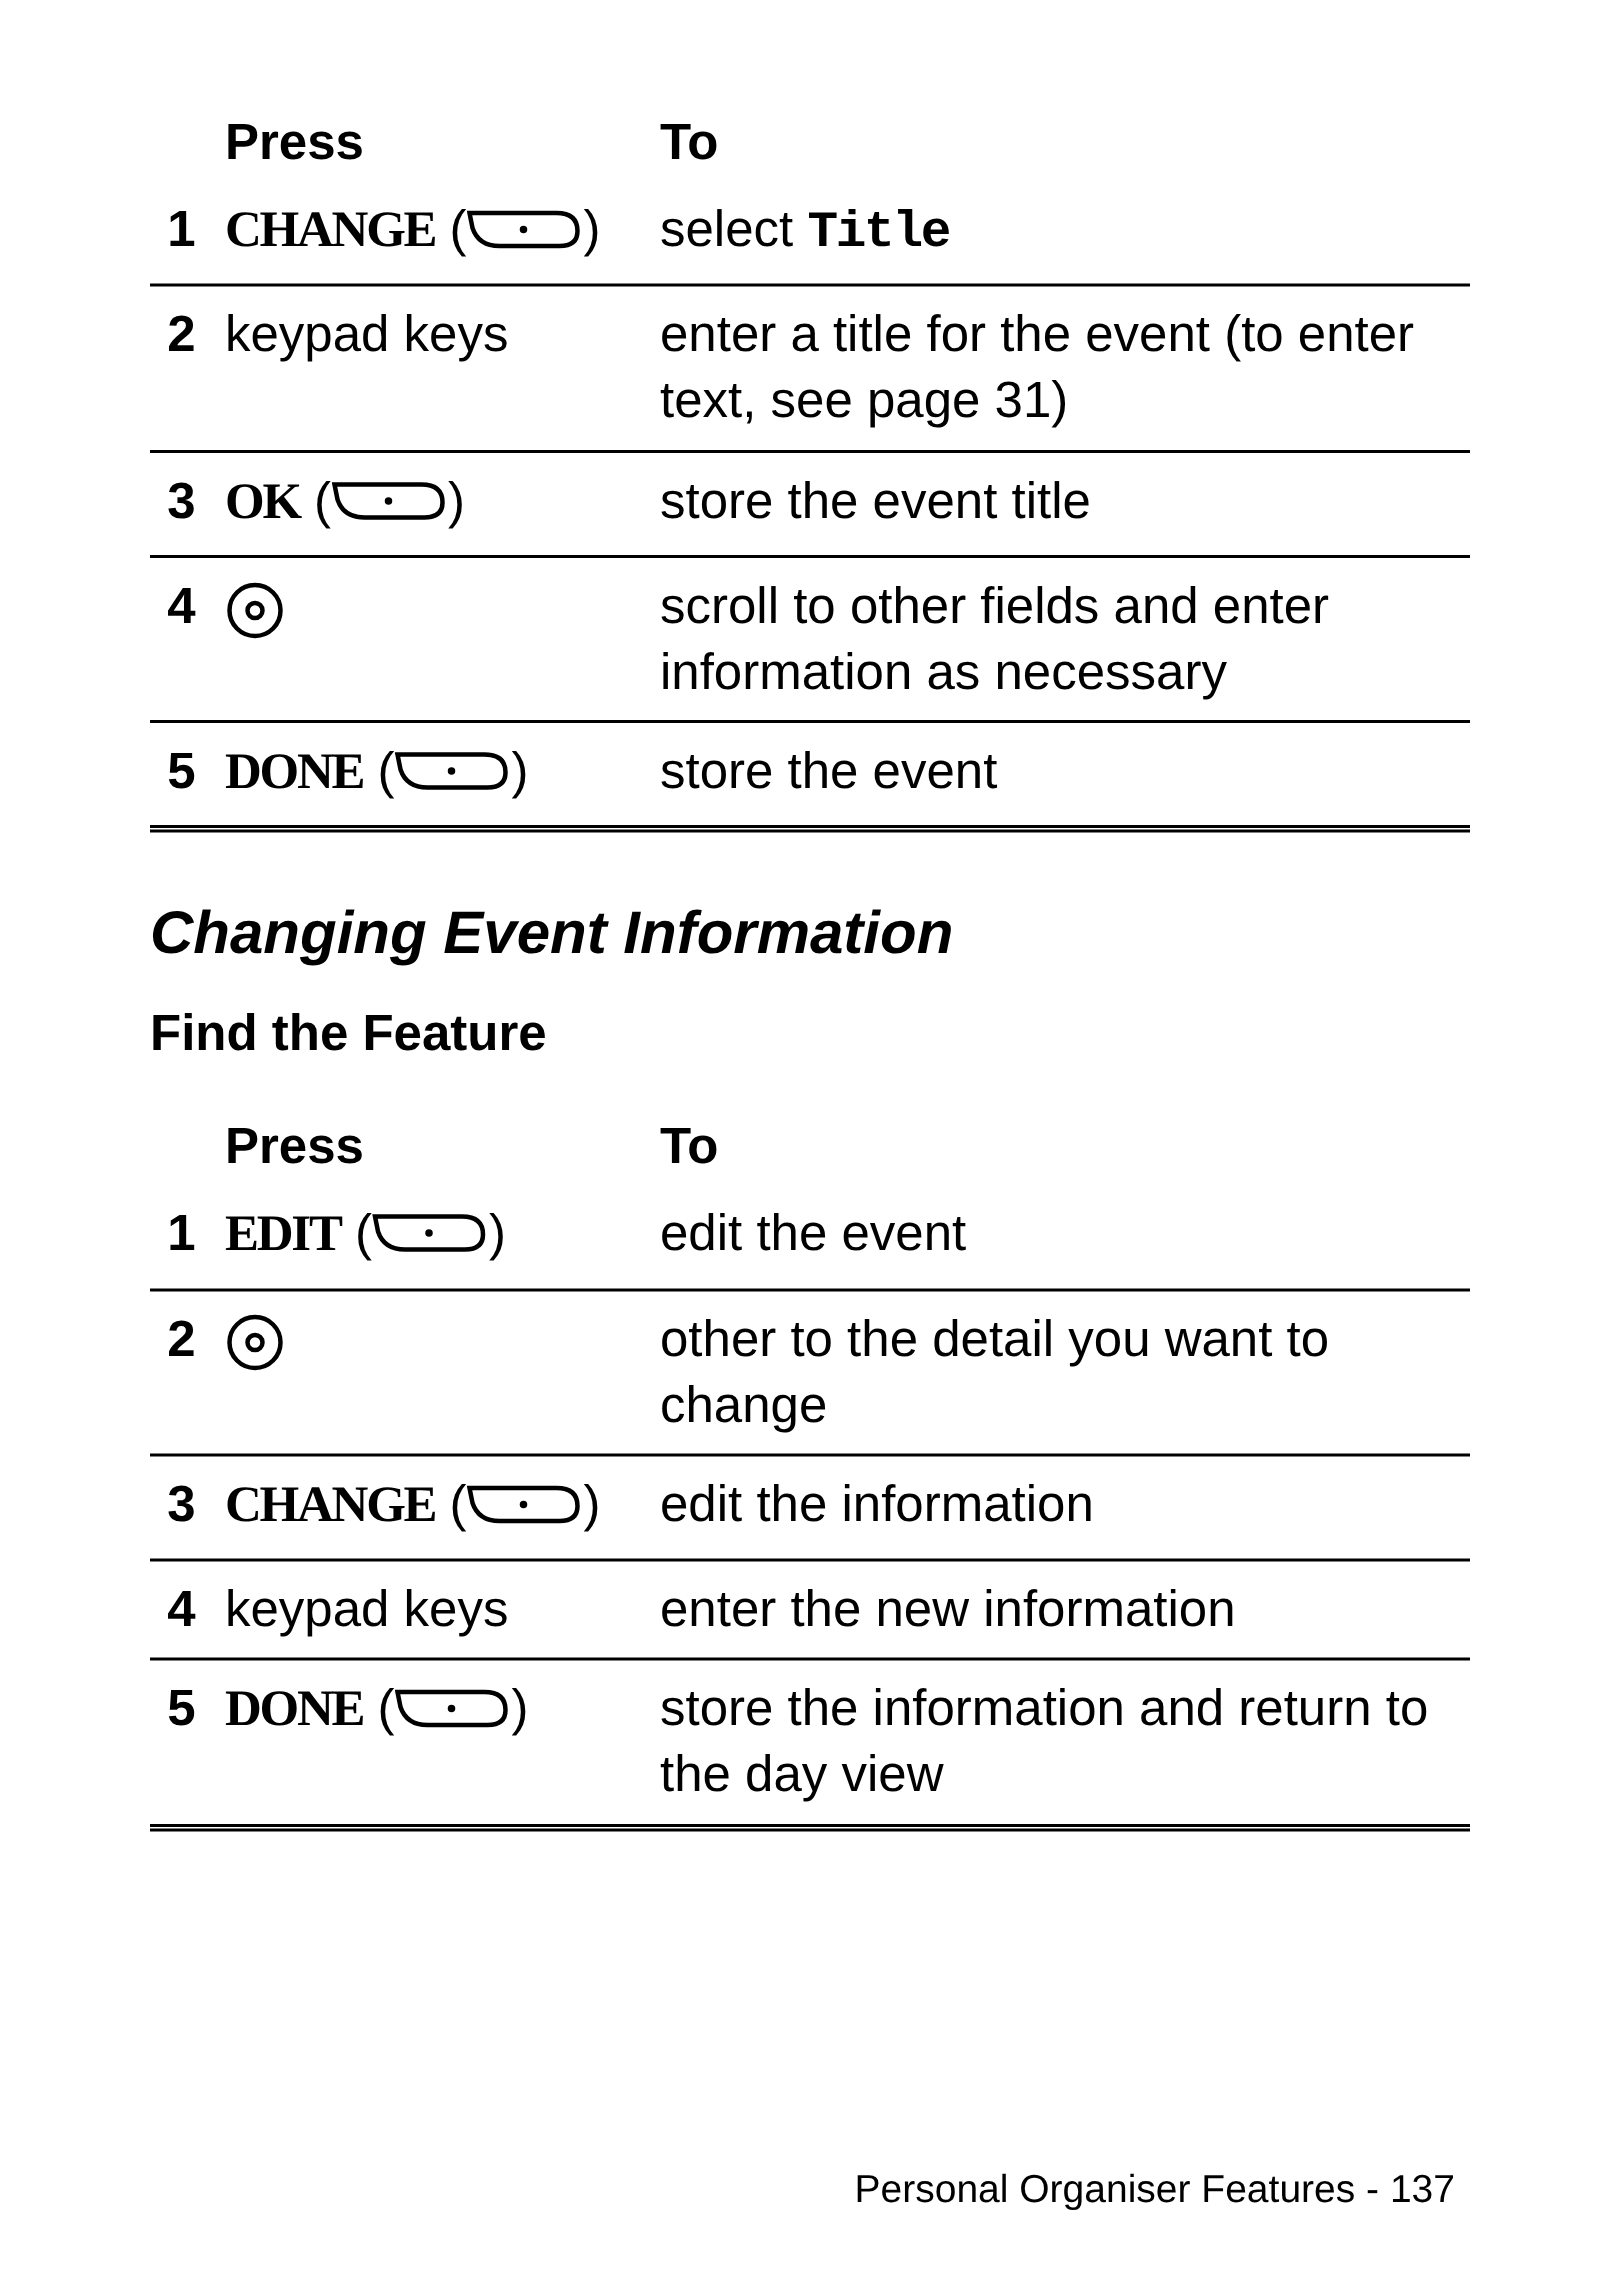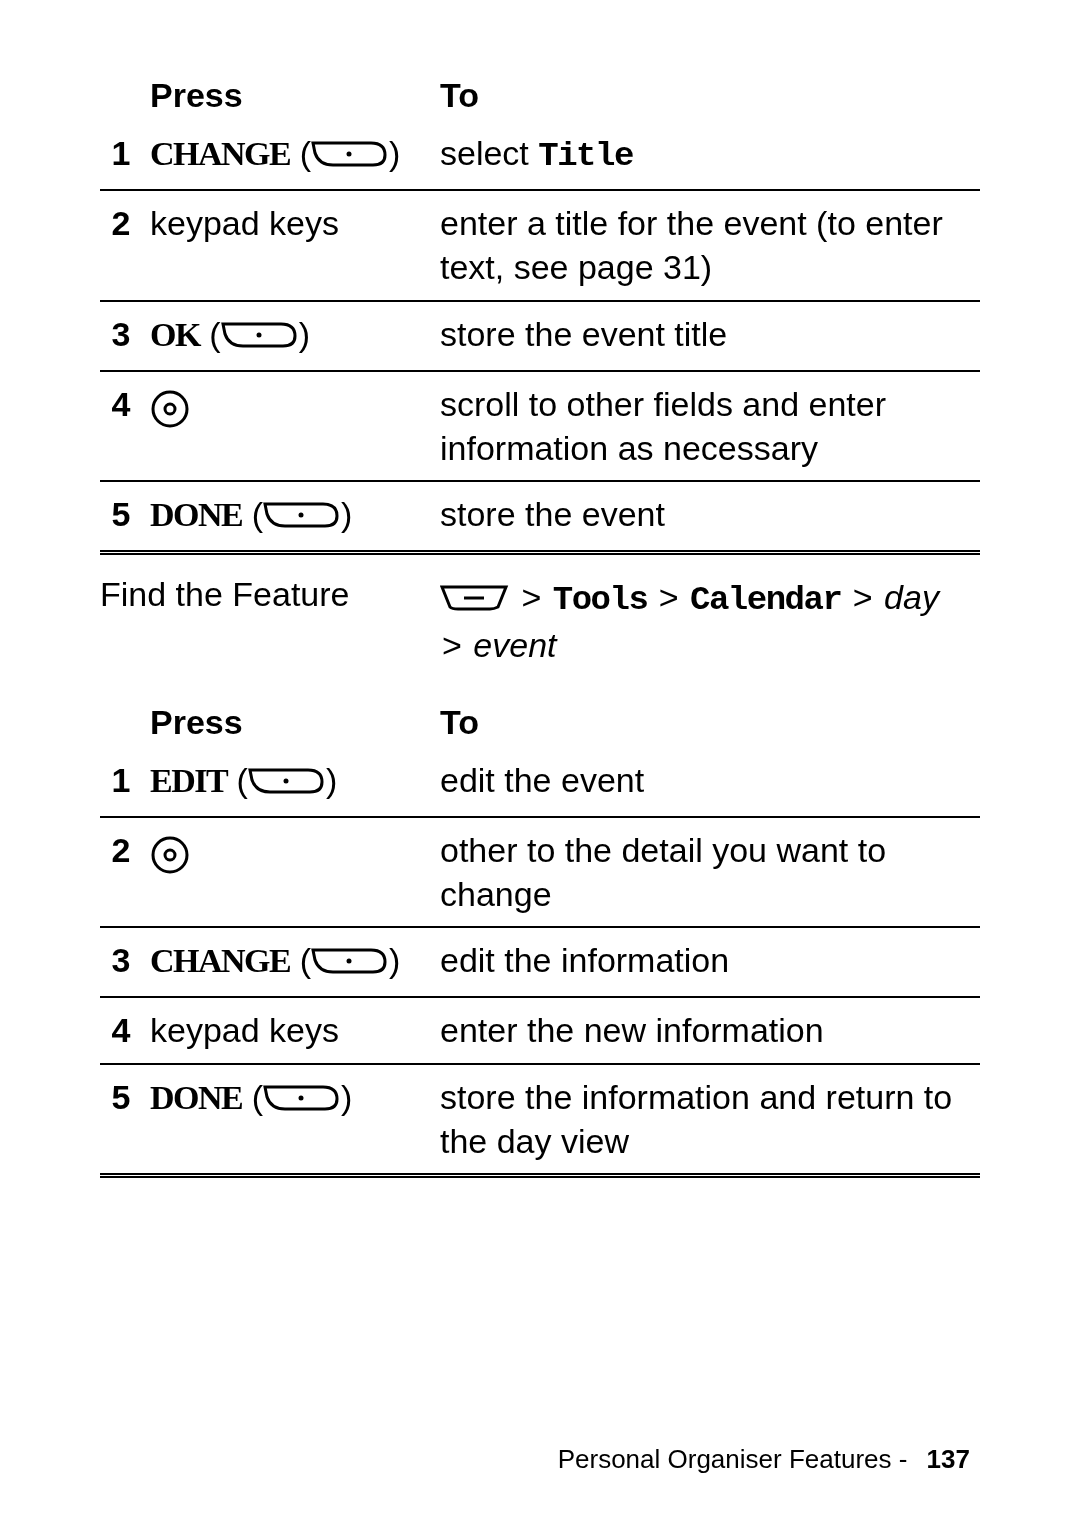--- a/index.html
+++ b/index.html
@@ -63,34 +63,34 @@
     margin: 45px 0 25px 0;
   }
   .find-row {
     display: flex;
     font-size: 34px;
     margin: 20px 0 30px 0;
     align-items: flex-start;
   }
   .find-label {
     width: 340px;
-    font-weight: normal;
+    font-weight: bold;
     flex-shrink: 0;
   }
   .find-path {
     line-height: 1.3;
   }
   .italic { font-style: italic; }
   .footer {
     position: absolute;
     bottom: 50px;
     right: 110px;
     font-size: 26px;
   }
-  .footer .pnum { font-weight: bold; margin-left: 12px; }
+  .footer .pnum { font-weight: normal; }
 
   
   .softkey-icon {
     display: inline-block;
     vertical-align: -4px;
   }
   .softkey-icon svg { width: 78px; height: 28px; }
   .nav-icon {
     display: inline-block;
     vertical-align: middle;
@@ -180,36 +180,24 @@
         <span class="btn-label">DONE</span>
         (<span class="softkey-icon"><svg viewBox="0 0 78 28">
                 <use href="#softkey-path"></use>
               </svg></span>)
       </td>
       <td class="bottom-double">store the event</td>
     </tr>
   </tbody>
     </table>
 
+  <h2 class="section">Changing Event Information</h2>
 
   <div class="find-row">
     <div class="find-label">Find the Feature</div>
-    <div class="find-path">
-      <span class="menu-icon"><svg viewBox="0 0 70 26">
-            <use href="#menu-path"></use>
-          </svg></span>
-      <span class="gt">&gt;</span>
-      <span class="cond">Tools</span>
-      <span class="gt">&gt;</span>
-      <span class="cond">Calendar</span>
-      <span class="gt">&gt;</span>
-      <span class="italic">day</span><br>
-      <span class="gt">&gt;</span>
-      <span class="italic">event</span>
-    </div>
   </div>
 
   <table class="steps">
     <tbody>
         <tr>
       <th class="col-num"></th>
       <th class="col-press">Press</th>
       <th>To</th>
     </tr>
 

